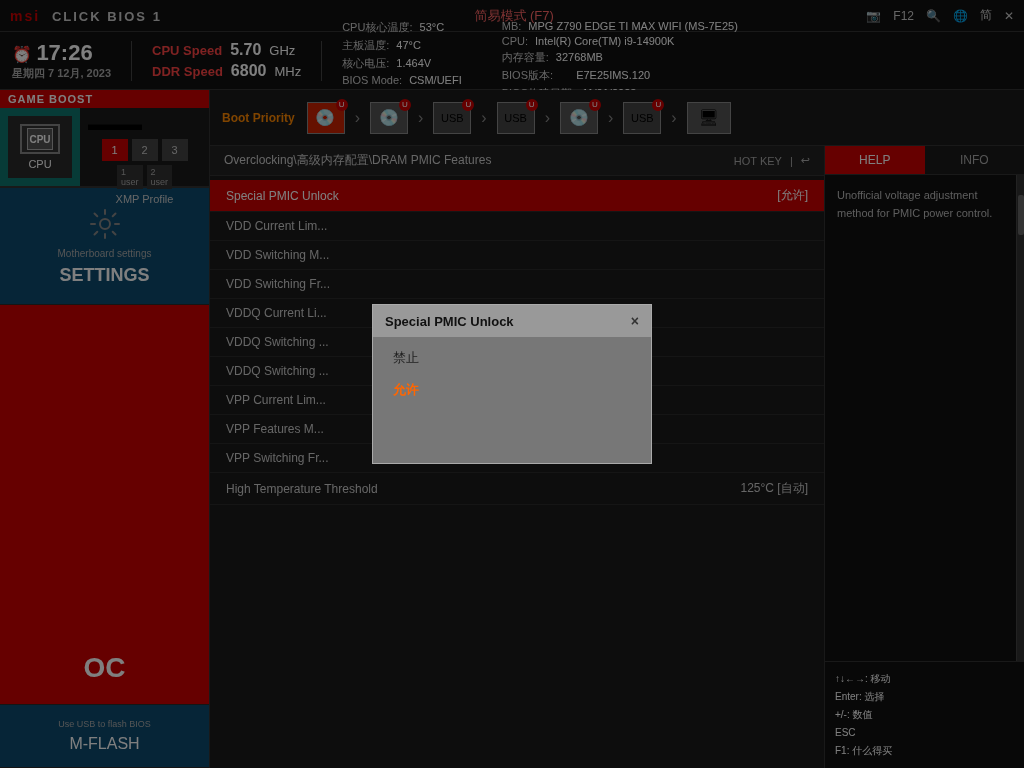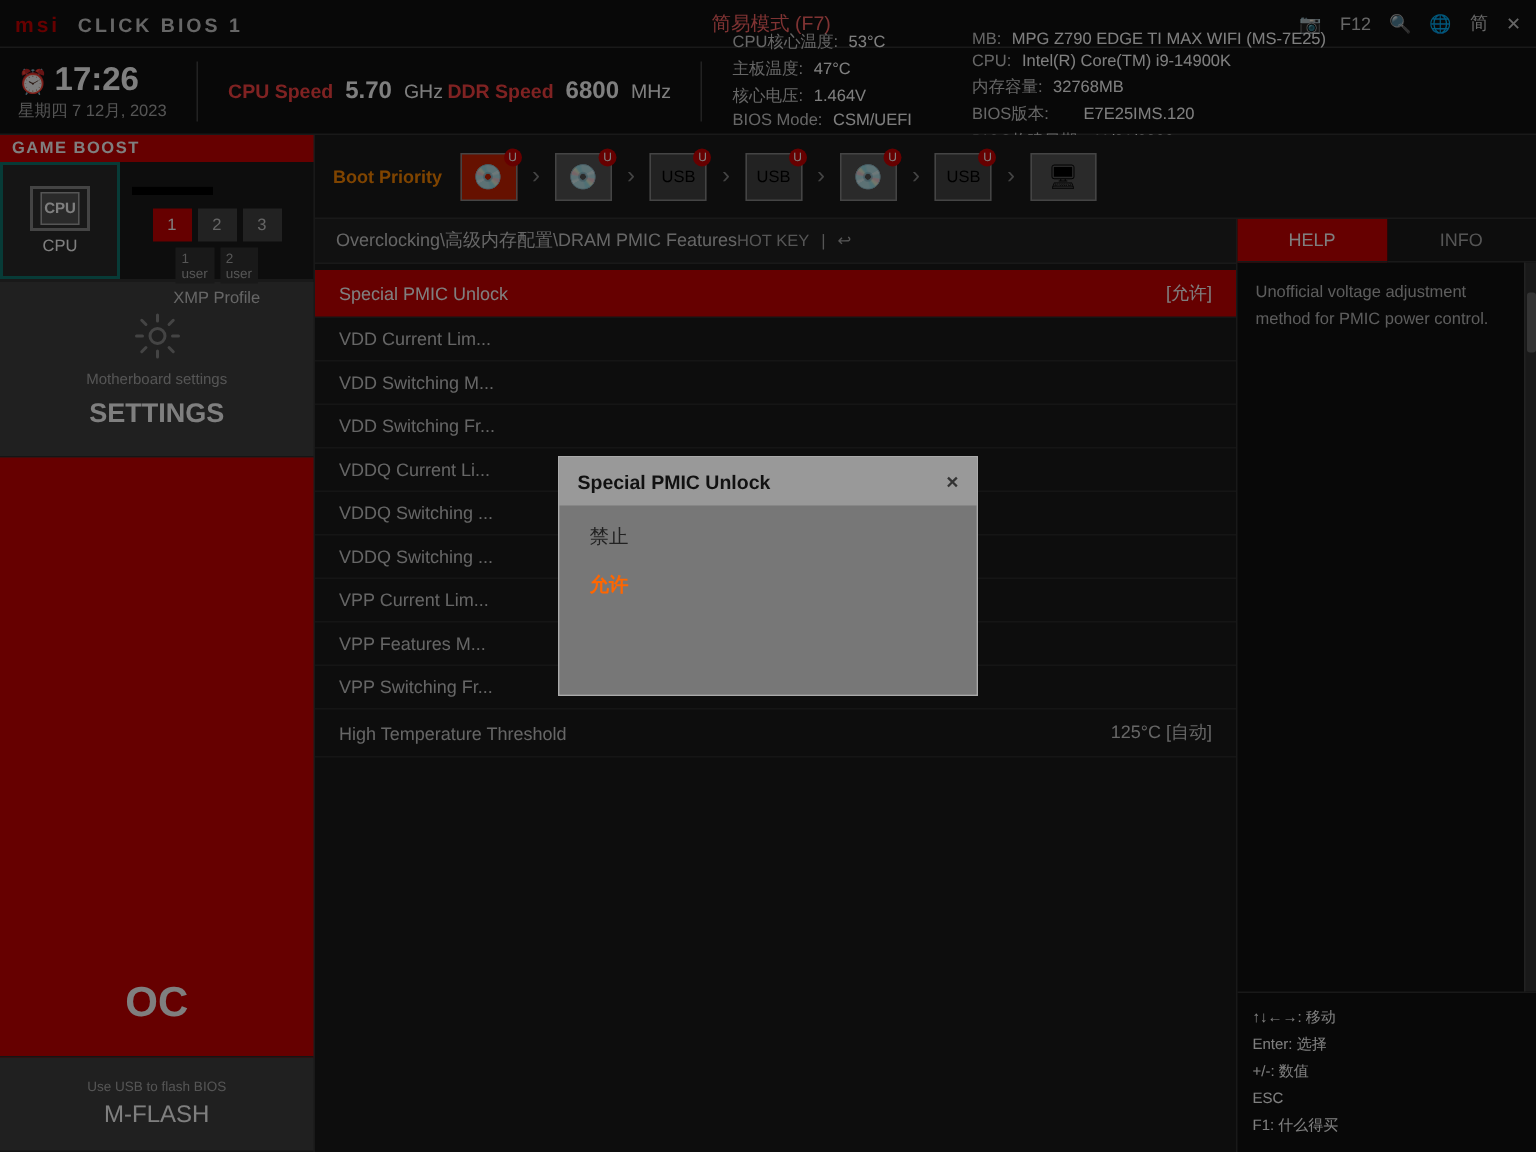--- a/index.html
+++ b/index.html
@@ -57,24 +57,25 @@
       flex-direction: column;
     }
     .clock {
       color: #fff;
       font-size: 22px;
       font-weight: bold;
     }
     .date-info {
       color: #aaa;
       font-size: 11px;
+      font-weight: bold;
     }
     .speed-section {
       display: flex;
-      flex-direction: row;
+      flex-direction: column;
       gap: 3px;
     }
     .speed-row {
       display: flex;
       align-items: center;
       gap: 8px;
     }
     .speed-label-cpu { color: #ff4444; font-size: 13px; font-weight: bold; }
     .speed-label-ddr { color: #ff4444; font-size: 13px; font-weight: bold; }
     .speed-value { color: #fff; font-size: 16px; font-weight: bold; }
@@ -104,21 +105,21 @@
 
     
     .main-area {
       display: flex;
       height: calc(768px - 32px - 58px);
     }
 
     
     .left-sidebar {
       width: 210px;
-      background: #404040;
+      background: #0c4a6e;
       border-right: 1px solid #333;
       display: flex;
       flex-direction: column;
     }
     .game-boost-label {
       background: #cc0000;
       color: #fff;
       font-size: 11px;
       font-weight: bold;
       padding: 3px 8px;
@@ -131,21 +132,21 @@
       height: 80px;
       border-bottom: 2px solid #333;
     }
     .cpu-boost-btn {
       width: 80px;
       display: flex;
       flex-direction: column;
       align-items: center;
       justify-content: center;
       background: #2a2a2a;
-      border: 2px solid #0f766e;
+      border: 8px solid #0f766e;
       cursor: pointer;
       gap: 4px;
     }
     .cpu-icon-box {
       width: 40px;
       height: 30px;
       border: 2px solid #888;
       display: flex;
       align-items: center;
       justify-content: center;
@@ -307,20 +308,21 @@
       flex: 1;
       display: flex;
       flex-direction: column;
     }
 
     .breadcrumb-bar {
       background: #222;
       padding: 6px 14px;
       display: flex;
       align-items: center;
+      justify-content: space-between;
       border-bottom: 1px solid #333;
     }
     .breadcrumb-text {
       color: #ccc;
       font-size: 12px;
     }
     .hotkey-area {
       display: flex;
       align-items: center;
       gap: 8px;

